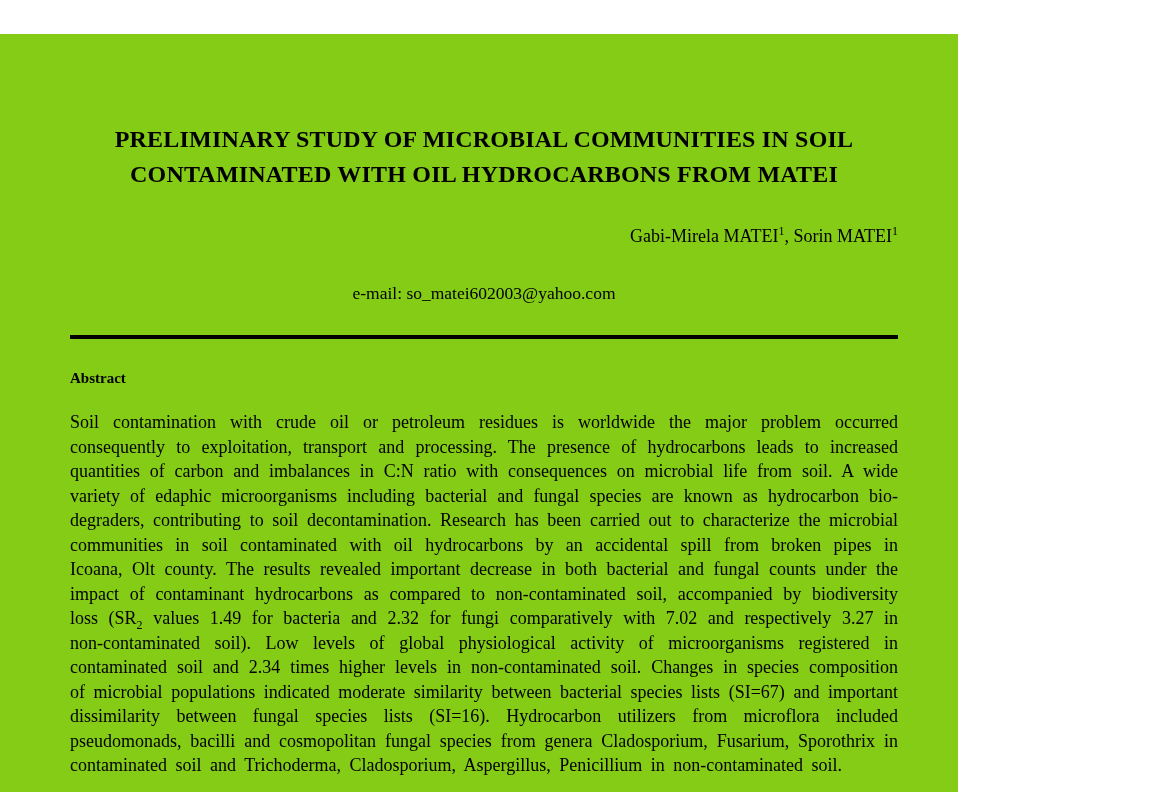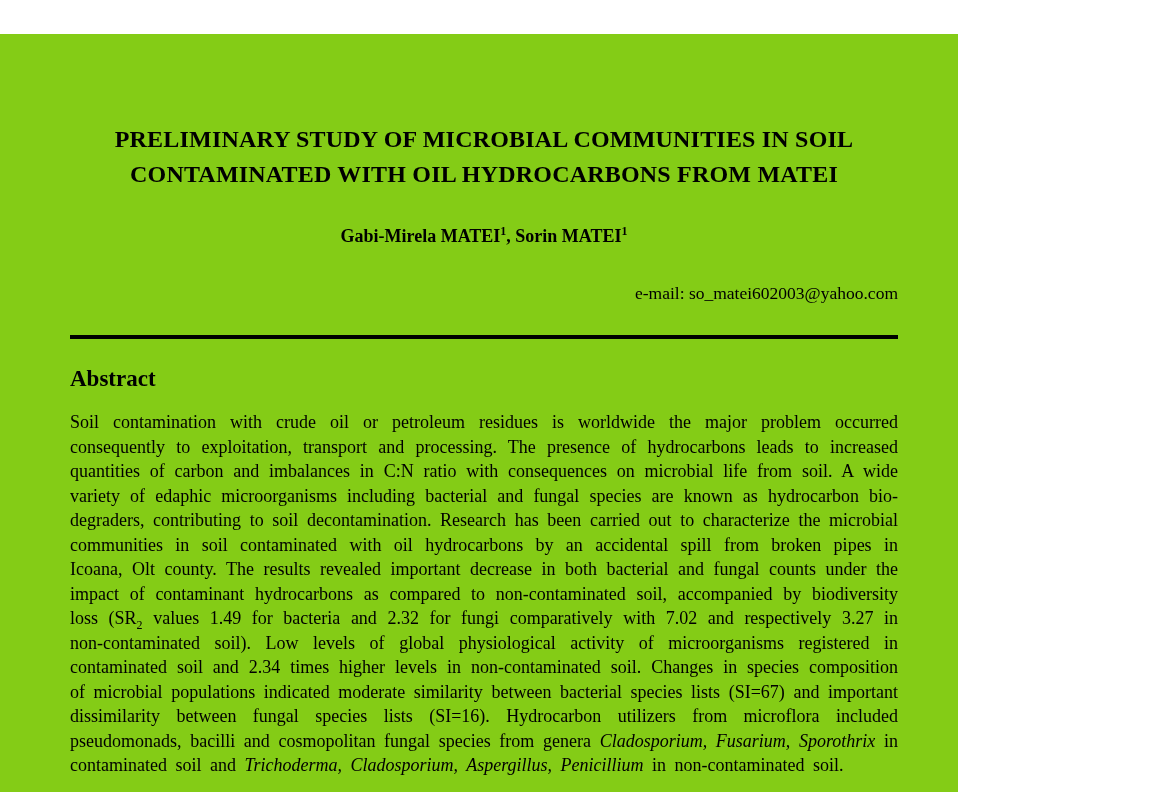--- a/index.html
+++ b/index.html
@@ -23,56 +23,55 @@
     margin: 0;
     padding-top: 88px;
     text-align: center;
     font-weight: bold;
     font-size: 24px;
     line-height: 35px;
     letter-spacing: 0.2px;
   }
   .authors {
     margin-top: 33px;
-    text-align: center;
-    font-weight: bold;
+    text-align: right;
+    font-weight: normal;
     font-size: 18px;
     line-height: 22px;
   }
   .authors sup {
     font-size: 12px;
     line-height: 0;
   }
   .email {
     margin-top: 36px;
-    text-align: right;
+    text-align: center;
     font-size: 17.5px;
     line-height: 21px;
   }
   .rule {
     margin-top: 31px;
     height: 4px;
     background: #000000;
   }
   .abstract-heading {
     margin-top: 29px;
-    font-size: 23px;
+    font-size: 15px;
     font-weight: bold;
     line-height: 21px;
   }
   .abstract-body {
     margin: 21px 0 0 0;
     font-size: 18px;
     line-height: 24.5px;
     text-align: justify;
     word-spacing: 4px;
     min-height: 341px;
   }
   .abstract-body .italic {
-    font-style: italic;
   }
   .abstract-body sub {
     font-size: 12px;
     line-height: 0;
   }
   .keywords {
     margin-top: 37px;
     font-size: 17.5px;
     line-height: 21px;
   }

